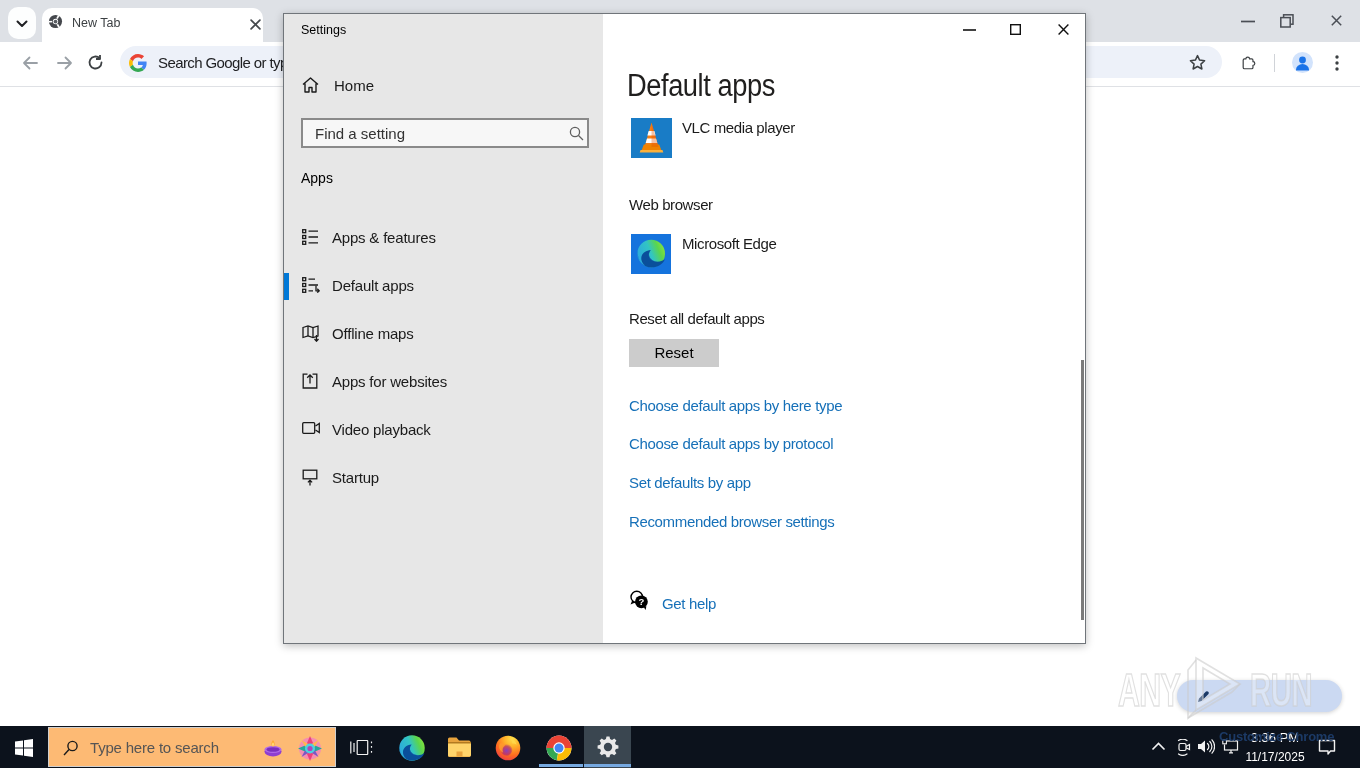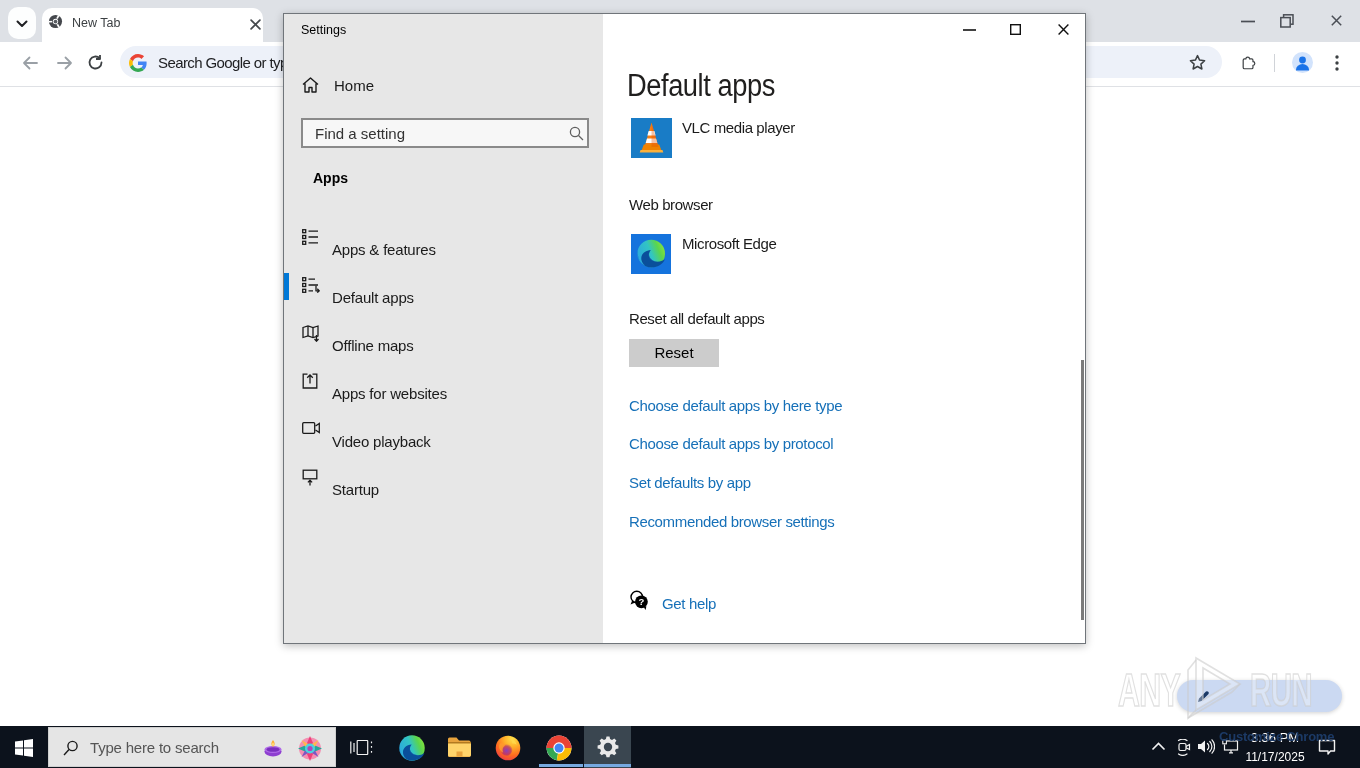--- a/index.html
+++ b/index.html
@@ -17,34 +17,34 @@
   #omnibox { position:absolute; left:120px; top:46px; width:1102px; height:32px; border-radius:16px; background:#edf1f9; }
   #omni-text { position:absolute; left:158px; top:54px; font-size:15px; color:#202124; letter-spacing:-0.6px; }
 
   
   #win { position:absolute; left:283px; top:13px; width:803px; height:631px; background:#fff; border:1px solid #70757a; box-shadow:0 2px 8px rgba(0,0,0,0.25); }
   #nav { position:absolute; left:0; top:0; width:319px; height:629px; background:#e7e7e7; }
   #win-title { position:absolute; left:17px; top:8.5px; font-size:12.5px; color:#000; }
   #home-text { position:absolute; left:50px; top:63px; font-size:15px; color:#1b1b1b; }
   #findbox { position:absolute; left:17px; top:104px; width:288px; height:30px; background:#f7f7f7; border:2px solid #8a8a8a; }
   #find-text { position:absolute; left:12px; top:5px; font-size:15px; color:#333; }
-  #apps-head { position:absolute; left:17px; top:156px; font-size:14px; font-weight:bold; color:#000;margin-left:12px; }
+  #apps-head { position:absolute; left:17px; top:156px; font-size:14px; font-weight:normal; color:#000; }
   .navrow { position:absolute; left:0; width:319px; height:48px; }
   .navrow .ic { position:absolute; left:18px; top:16px; }
-  .navrow .tx { position:absolute; left:48px; top:28px; font-size:15px; color:#1b1b1b; letter-spacing:-0.2px;text-align:center; }
+  .navrow .tx { position:absolute; left:48px; top:16px; font-size:15px; color:#1b1b1b; letter-spacing:-0.2px;text-align:center; }
   #accent { position:absolute; left:0; top:259px; width:5px; height:27px; background:#0078d7; }
 
   #content { position:absolute; left:319px; top:0; width:482px; height:629px; background:#fff; }
   #da-head { position:absolute; left:24px; top:54px; font-size:31px; letter-spacing:-0.5px; color:#201f1e; transform:scaleX(0.88); transform-origin:0 0; }
   .ctext { color:#1b1b1b; font-size:15px; letter-spacing:-0.4px; }
   .link { color:#1670b8; font-size:15px; letter-spacing:-0.35px; }
 
   
   #taskbar { position:absolute; left:0; top:726px; width:1360px; height:42px; background:#0c121c; opacity:0.999; }
-  #tb-search { position:absolute; left:48px; top:1px; width:288px; height:40px; background:#e5e5e5; border:1px solid #cfcfcf; }
+  #tb-search { position:absolute; left:48px; top:1px; width:288px; height:40px; background:#fdba74; border:1px solid #cfcfcf; }
   #tb-search-text { position:absolute; left:41px; top:11px; font-size:15px; color:#555; letter-spacing:-0.2px; }
   #gearbtn { position:absolute; left:584px; top:0; width:47px; height:42px; background:#3a4650; }
 
   
   #cust { position:absolute; left:1177px; top:680px; width:165px; height:32px; background:#cbd9f2; border-radius:16px; box-shadow:0 1px 4px rgba(0,0,0,0.18); }
   #cust-text { position:absolute; left:42px; top:9px; font-size:13px; font-weight:bold; color:#1c3a66; white-space:nowrap; letter-spacing:-0.2px;margin-top:40px; }
   #watermark { position:absolute; left:1100px; top:648px; width:260px; height:80px; pointer-events:none; }
 </style>
 </head>
 <body>

